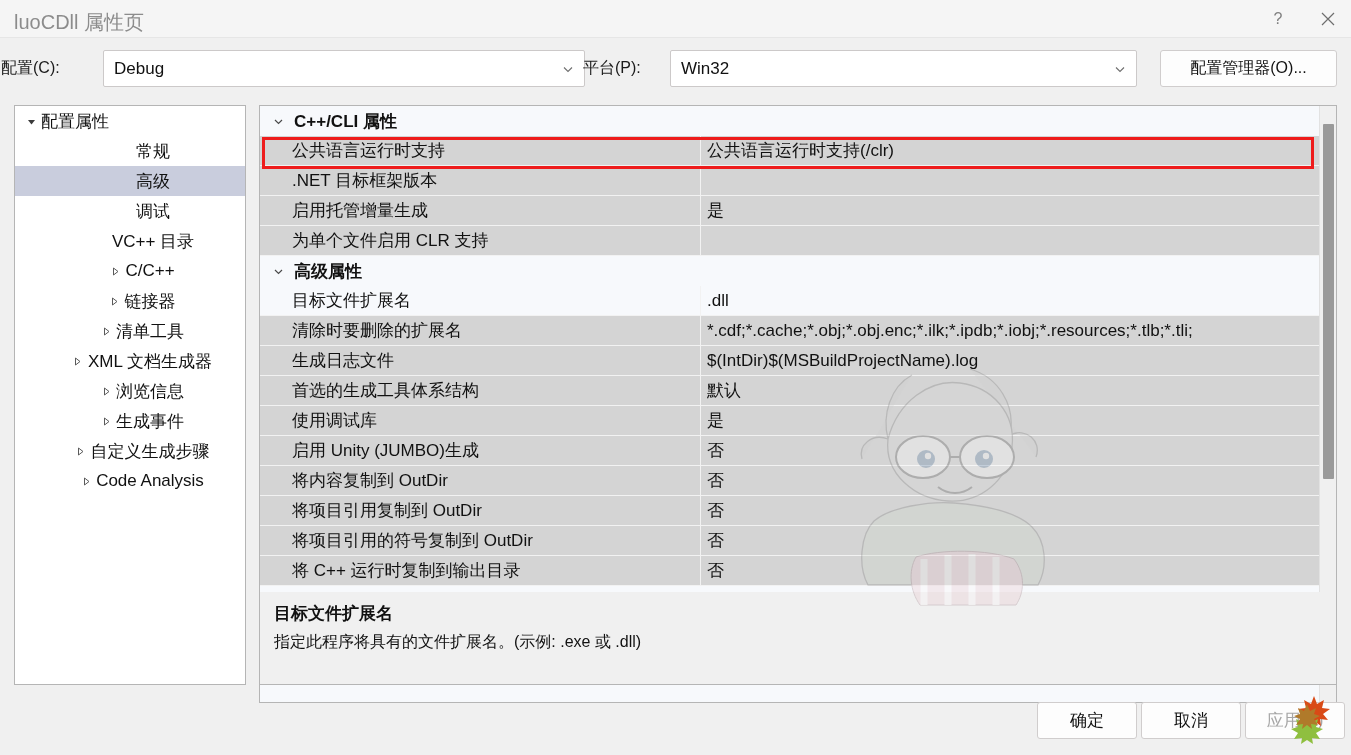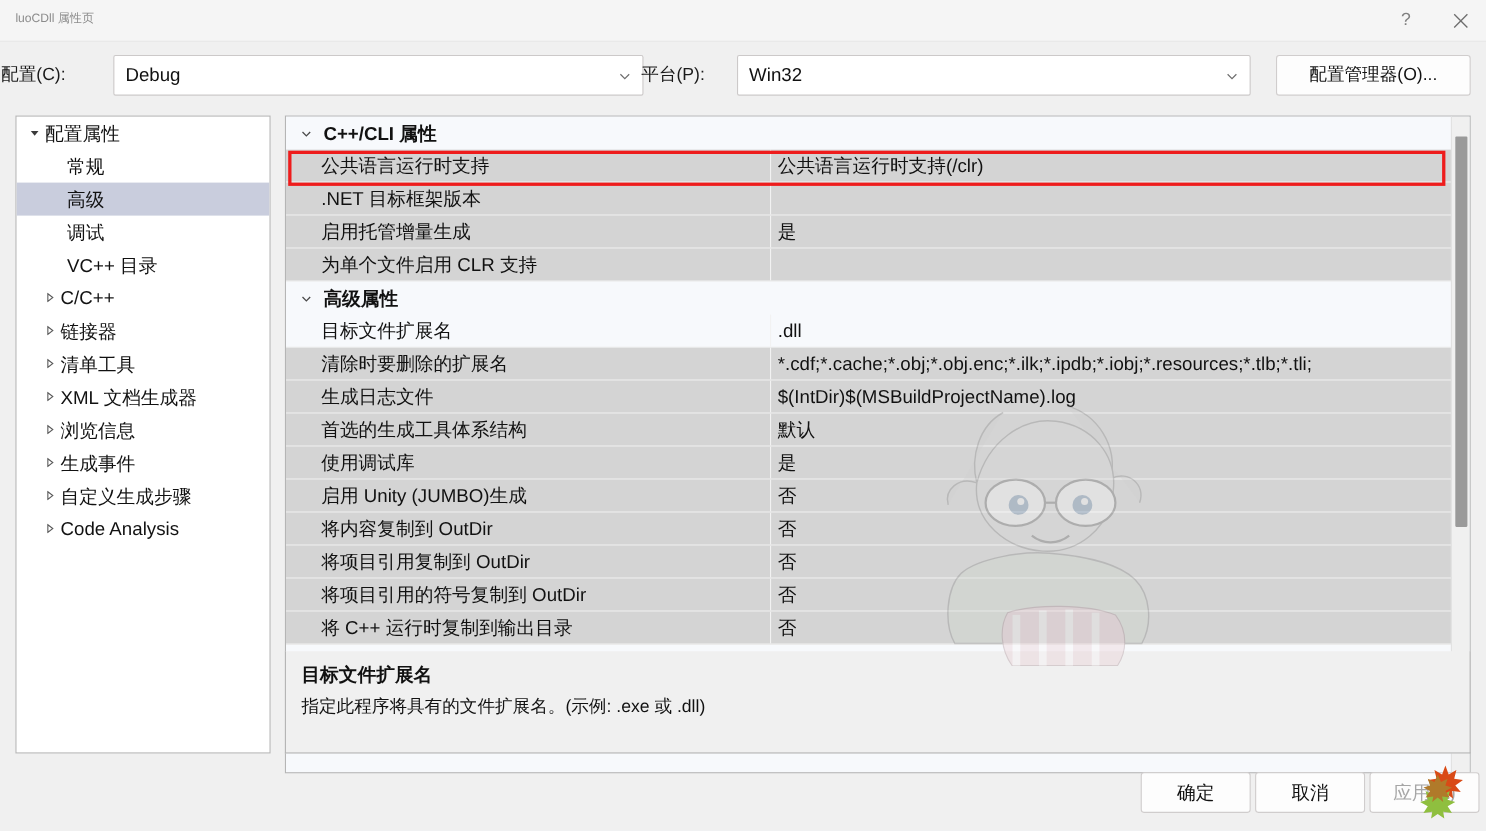--- a/index.html
+++ b/index.html
@@ -19,21 +19,21 @@
 
   
   #titlebar {
     position: absolute; left: 0; top: 0;
     width: 1351px; height: 38px;
     background: #f5f5f5;
     border-bottom: 1px solid #e6e6e6;
   }
   #title-text {
     position: absolute; left: 14px; top: 9px;
-    font-size: 11px; color: #8c8c8c;
+    font-size: 20px; color: #8c8c8c;
     white-space: nowrap;
   }
   .tb-btn {
     position: absolute; top: 0;
     width: 46px; height: 38px;
     display: flex; align-items: center; justify-content: center;
     color: #808080;
     font-size: 16px;
     cursor: default;
   }
@@ -98,21 +98,21 @@
     overflow: hidden;
   }
   .tree-item {
     position: relative;
     height: 30px;
     display: flex; align-items: center;
     font-size: 17px; color: #111;
     white-space: nowrap;
   }
   .tree-item.root { padding-left: 8px; font-weight: normal; }
-  .tree-item.lvl1 { padding-left: 46px; }
+  .tree-item.lvl1 { padding-left: 46px; justify-content: center; }
   .tree-item.lvl1.has-arrow { padding-left: 22px; }
   .tree-item.selected { background: #c9cddd; }
   .tw {
     display: inline-block;
     width: 16px; text-align: center;
     color: #3a3a3a; font-size: 10px;
     margin-right: 2px;
     flex: 0 0 16px;
   }
   .tw svg { display: inline-block; vertical-align: middle; }

